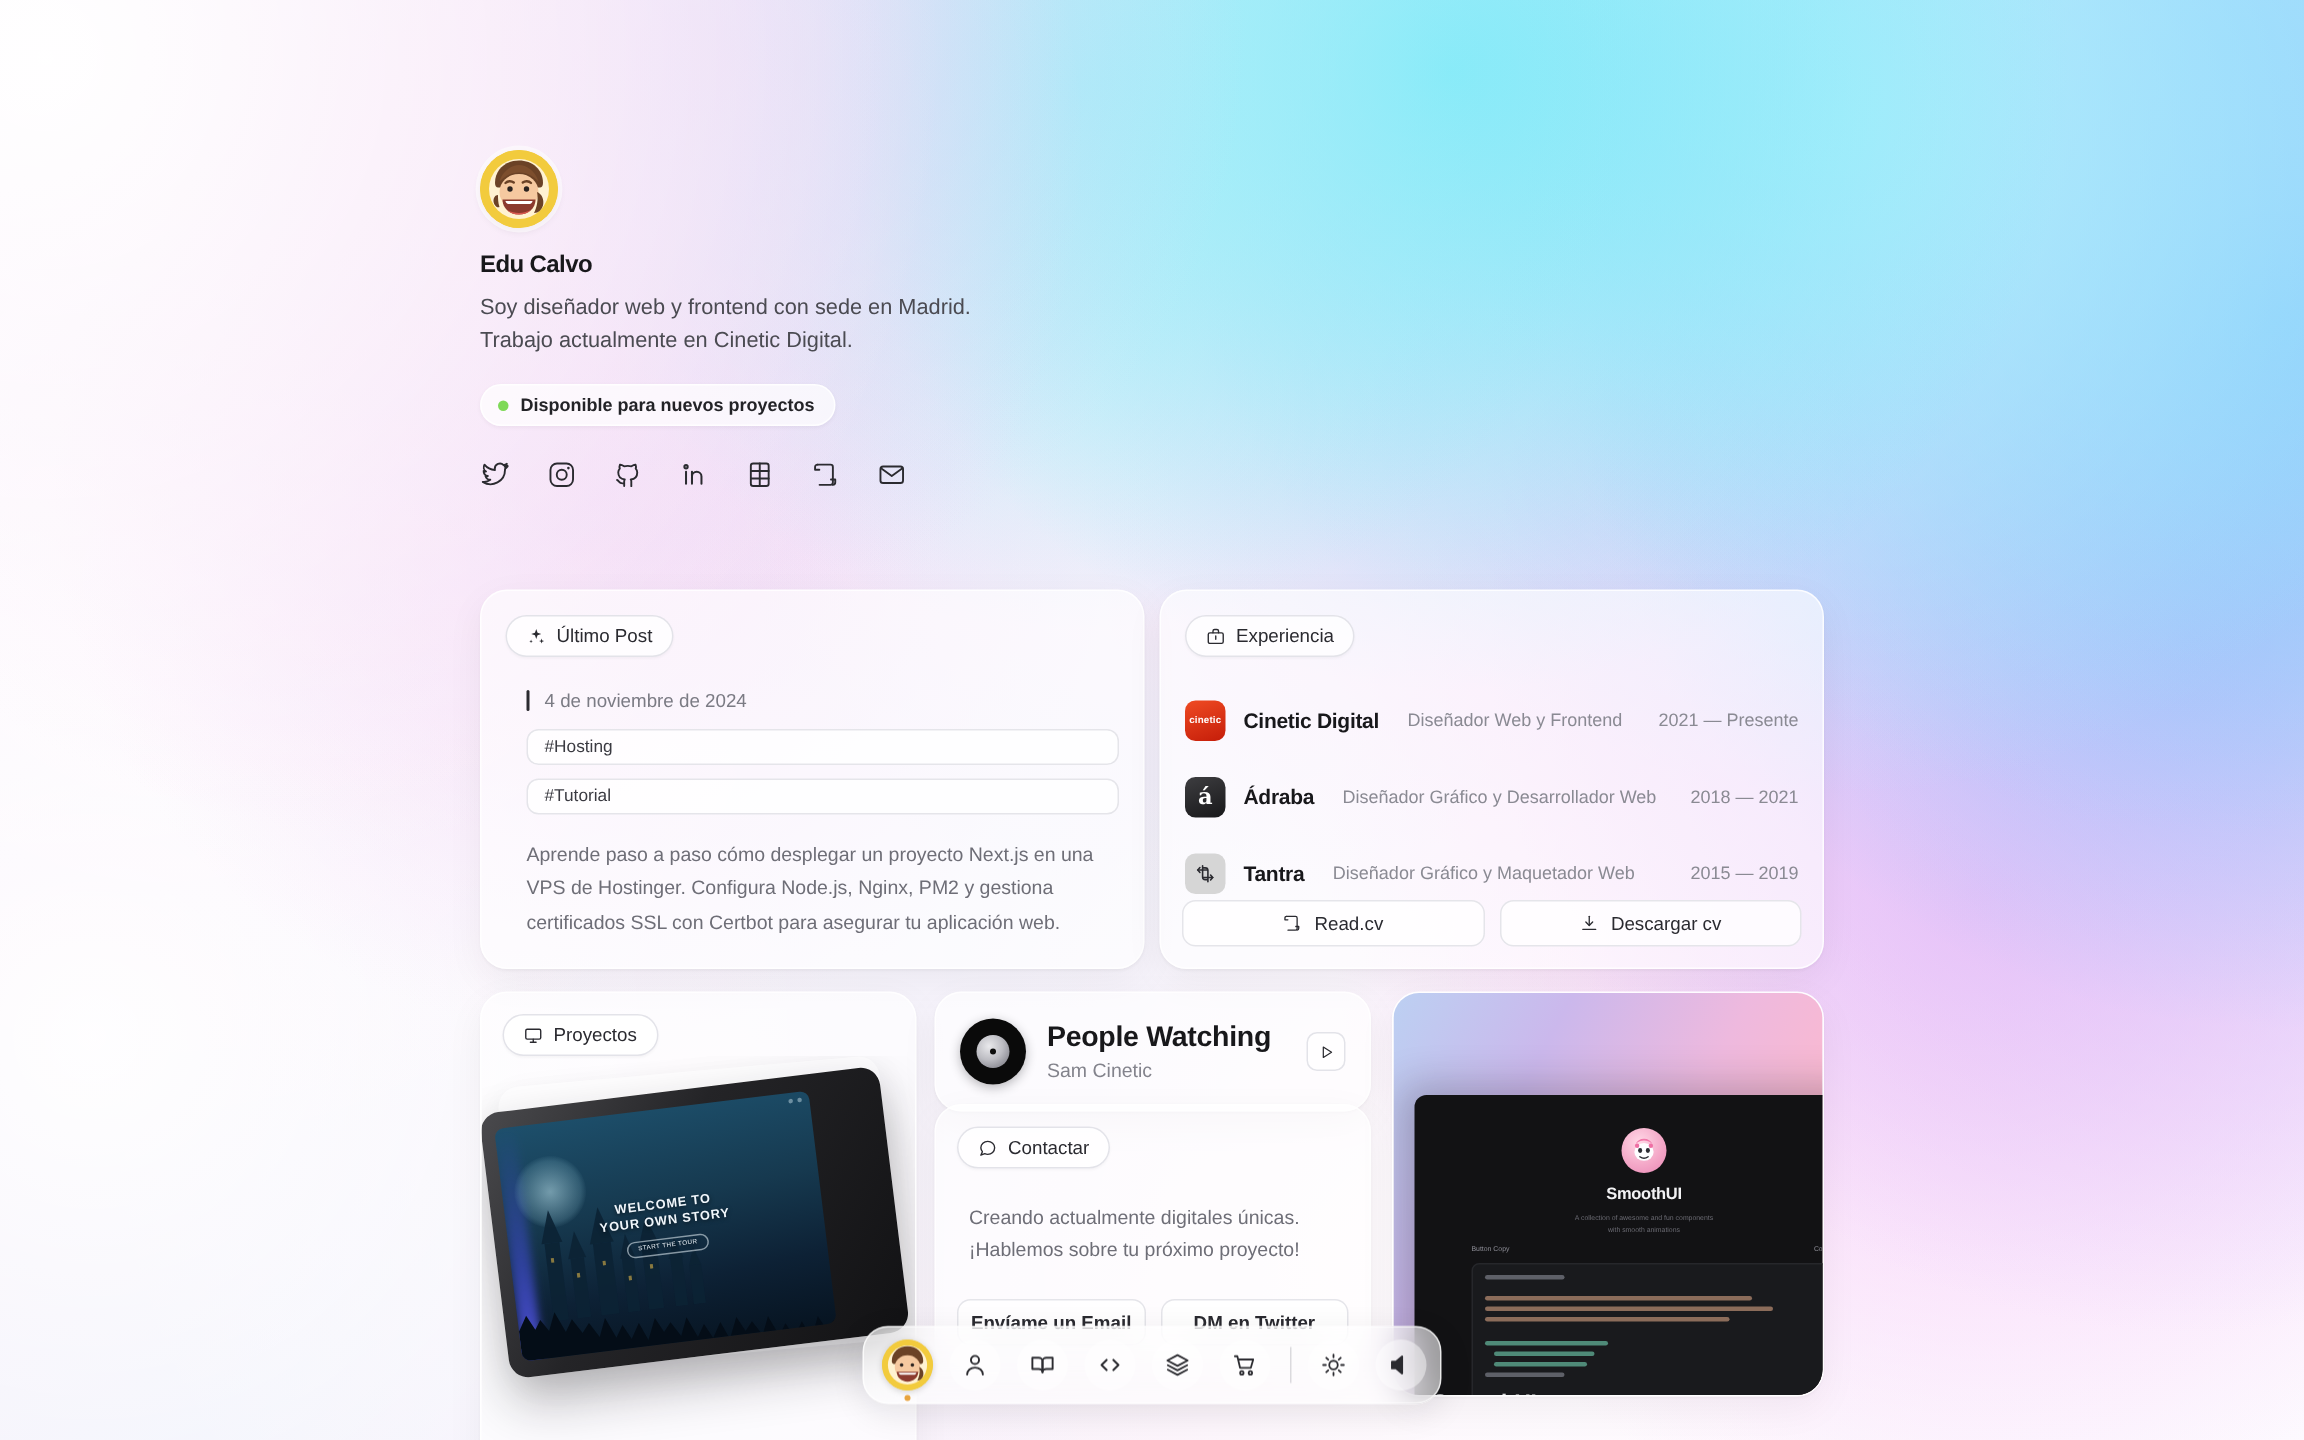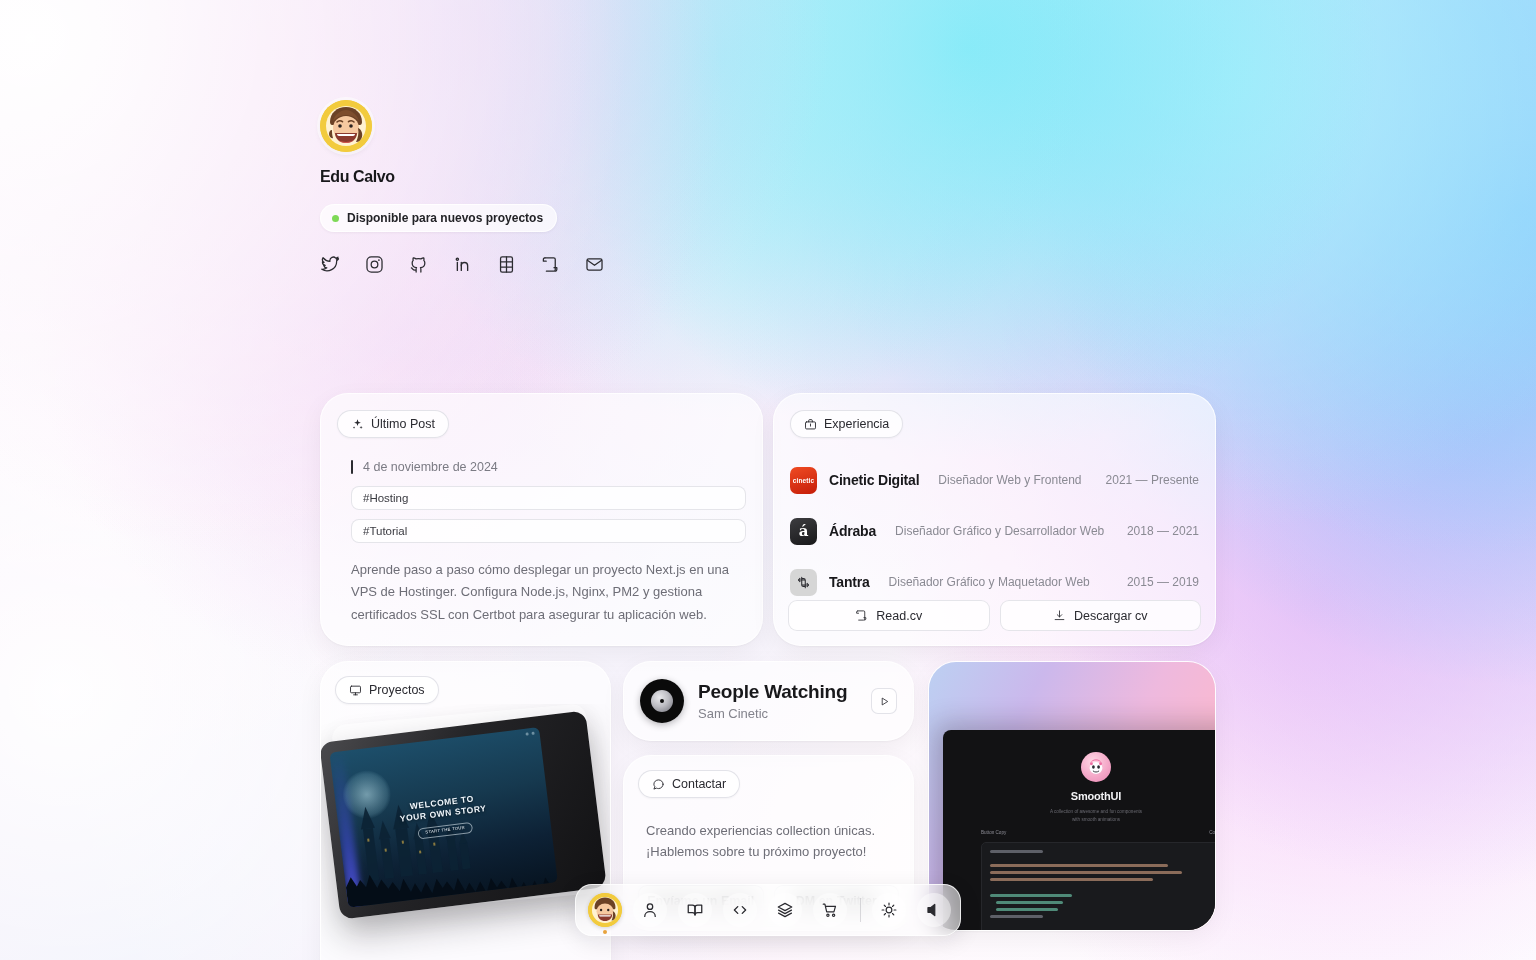--- a/index.html
+++ b/index.html
@@ -114,21 +114,21 @@
     color: #2b2b30;
     cursor: pointer;
   }
   .social-link svg { display: block; }
 
   
   .card {
     position: absolute;
     background: rgba(255,255,255,0.62);
     border: 1px solid rgba(255,255,255,0.80);
-    border-radius: 28px;
+    border-radius: 18px;
     box-shadow: 0 1px 2px rgba(24,24,27,0.04), 0 8px 26px rgba(24,24,27,0.05);
     overflow: hidden;
   }
   .chip {
     display: inline-flex;
     align-items: center;
     gap: 7px;
     padding: 6px 13px;
     background: rgba(255,255,255,0.78);
     border: 1px solid rgba(226,226,232,0.95);
@@ -384,21 +384,21 @@
     width: 26px; height: 26px;
     border: 1px solid rgba(226,226,232,0.95);
     border-radius: 7px;
     background: rgba(255,255,255,0.72);
     display: flex; align-items: center; justify-content: center;
     cursor: pointer;
     flex: none;
   }
 
   
-  #card-contact { left: 623px; top: 755px; width: 291px; height: 176px; padding: 14px; }
+  #card-contact { left: 623px; top: 736px; width: 291px; height: 176px; padding: 14px; }
   .contact-text {
     margin: 22px 0 0 8px;
     font-size: 13px;
     line-height: 1.62;
     color: #6e6e77;
   }
   .contact-text span { display: block; }
   .contact-buttons {
     position: absolute;
     left: 14px; right: 14px;
@@ -572,20 +572,24 @@
         <path d="M38 28c3 1 5 5 4 9-1 3-3 5-6 5 2-4 3-9 2-14z" fill="#6b4226"></path>
         <circle cx="20" cy="26" r="1.8" fill="#2b2320"></circle>
         <circle cx="31" cy="26" r="1.8" fill="#2b2320"></circle>
         <path d="M17 22c1.5-1.5 4-1.5 5.5-0.3" stroke="#6b4226" stroke-width="1.6" fill="none" stroke-linecap="round"></path>
         <path d="M28.5 21.7c1.5-1.2 4-1.2 5.5 0.3" stroke="#6b4226" stroke-width="1.6" fill="none" stroke-linecap="round"></path>
       </svg>
     </div>
 
     <h1 class="profile-name">Edu Calvo</h1>
 
+    <div class="profile-bio">
+      <span>Soy diseñador web y frontend con sede en Madrid.</span>
+      <span>Trabajo actualmente en Cinetic Digital.</span>
+    </div>
 
     <div class="status-pill">
       <span class="status-dot"></span>
       <span>Disponible para nuevos proyectos</span>
     </div>
 
     <div class="socials">
       <a class="social-link">
         <svg width="19" height="19" viewBox="0 0 24 24" fill="none" stroke="currentColor" stroke-width="1.6" stroke-linecap="round" stroke-linejoin="round">
           <path d="M22 4.5c-.8.4-1.6.6-2.5.7.9-.5 1.6-1.4 1.9-2.4-.8.5-1.8.9-2.8 1.1A4.3 4.3 0 0 0 11.2 7c0 .3 0 .7.1 1A12.2 12.2 0 0 1 2.5 3.5a4.3 4.3 0 0 0 1.3 5.8c-.7 0-1.4-.2-2-.5 0 2.1 1.5 3.9 3.5 4.3-.6.2-1.3.2-1.9.1a4.3 4.3 0 0 0 4 3 8.6 8.6 0 0 1-6.4 1.8 12.2 12.2 0 0 0 18.8-10.3v-.6c.8-.6 1.5-1.3 2.2-2.1z"></path>
@@ -803,21 +807,21 @@
 
   <div class="card" id="card-contact">
     <div class="chip">
       <svg width="13" height="13" viewBox="0 0 24 24" fill="none" stroke="currentColor" stroke-width="1.7" stroke-linecap="round" stroke-linejoin="round">
         <path d="M20.5 11.5c0 4.4-3.8 8-8.5 8-1.3 0-2.6-.3-3.7-.8L3.5 20.5l1.9-4.3a7.7 7.7 0 0 1-1.9-4.7c0-4.4 3.8-8 8.5-8s8.5 3.6 8.5 8z"></path>
       </svg>
       <span>Contactar</span>
     </div>
 
     <div class="contact-text">
-      <span>Creando experiencias collection únicas.</span>
+      <span>Creando actualmente digitales únicas.</span>
       <span>¡Hablemos sobre tu próximo proyecto!</span>
     </div>
 
     <div class="contact-buttons">
       <button class="contact-btn">Envíame un Email</button>
       <button class="contact-btn">DM en Twitter</button>
     </div>
   </div>
 
   <div class="card" id="card-smooth">

